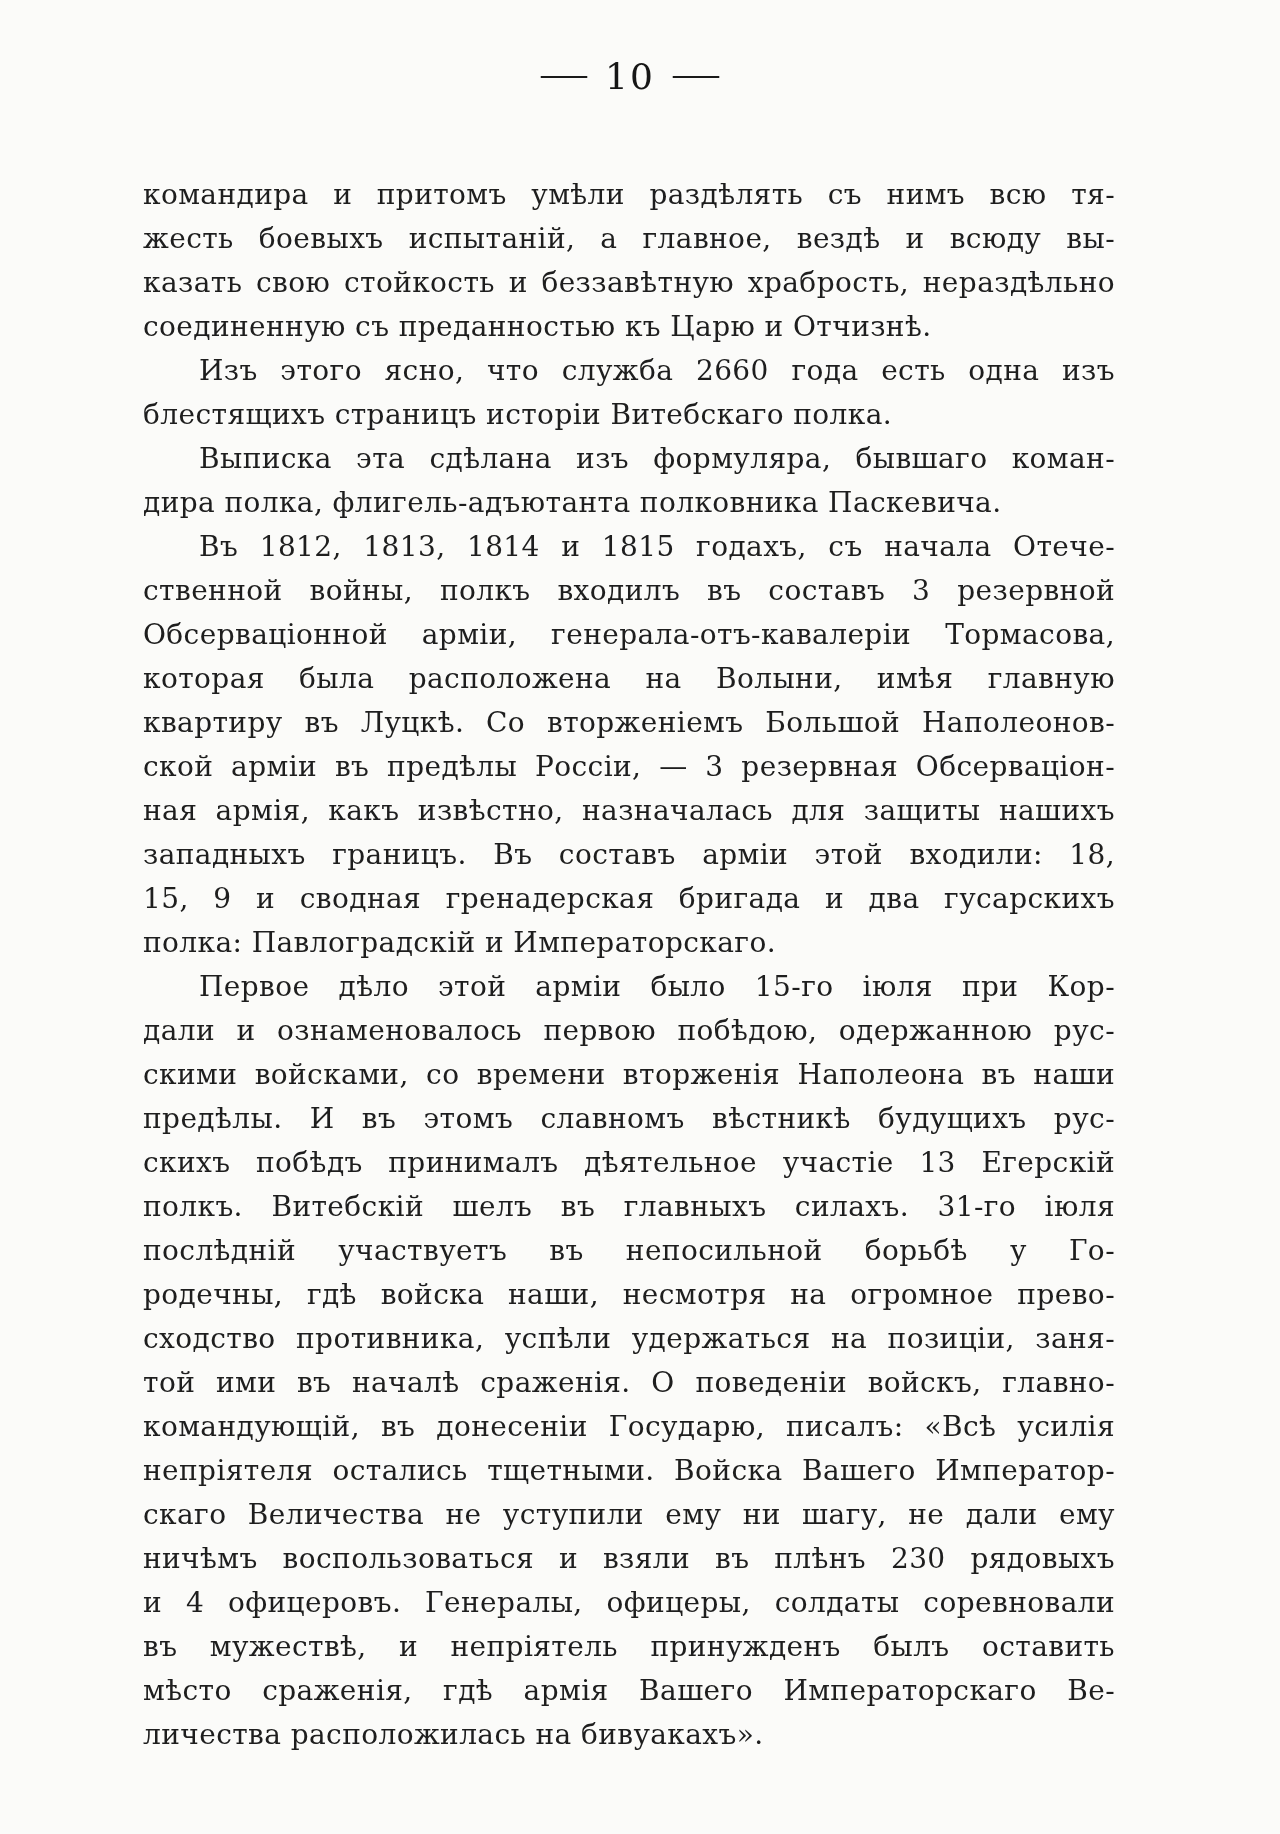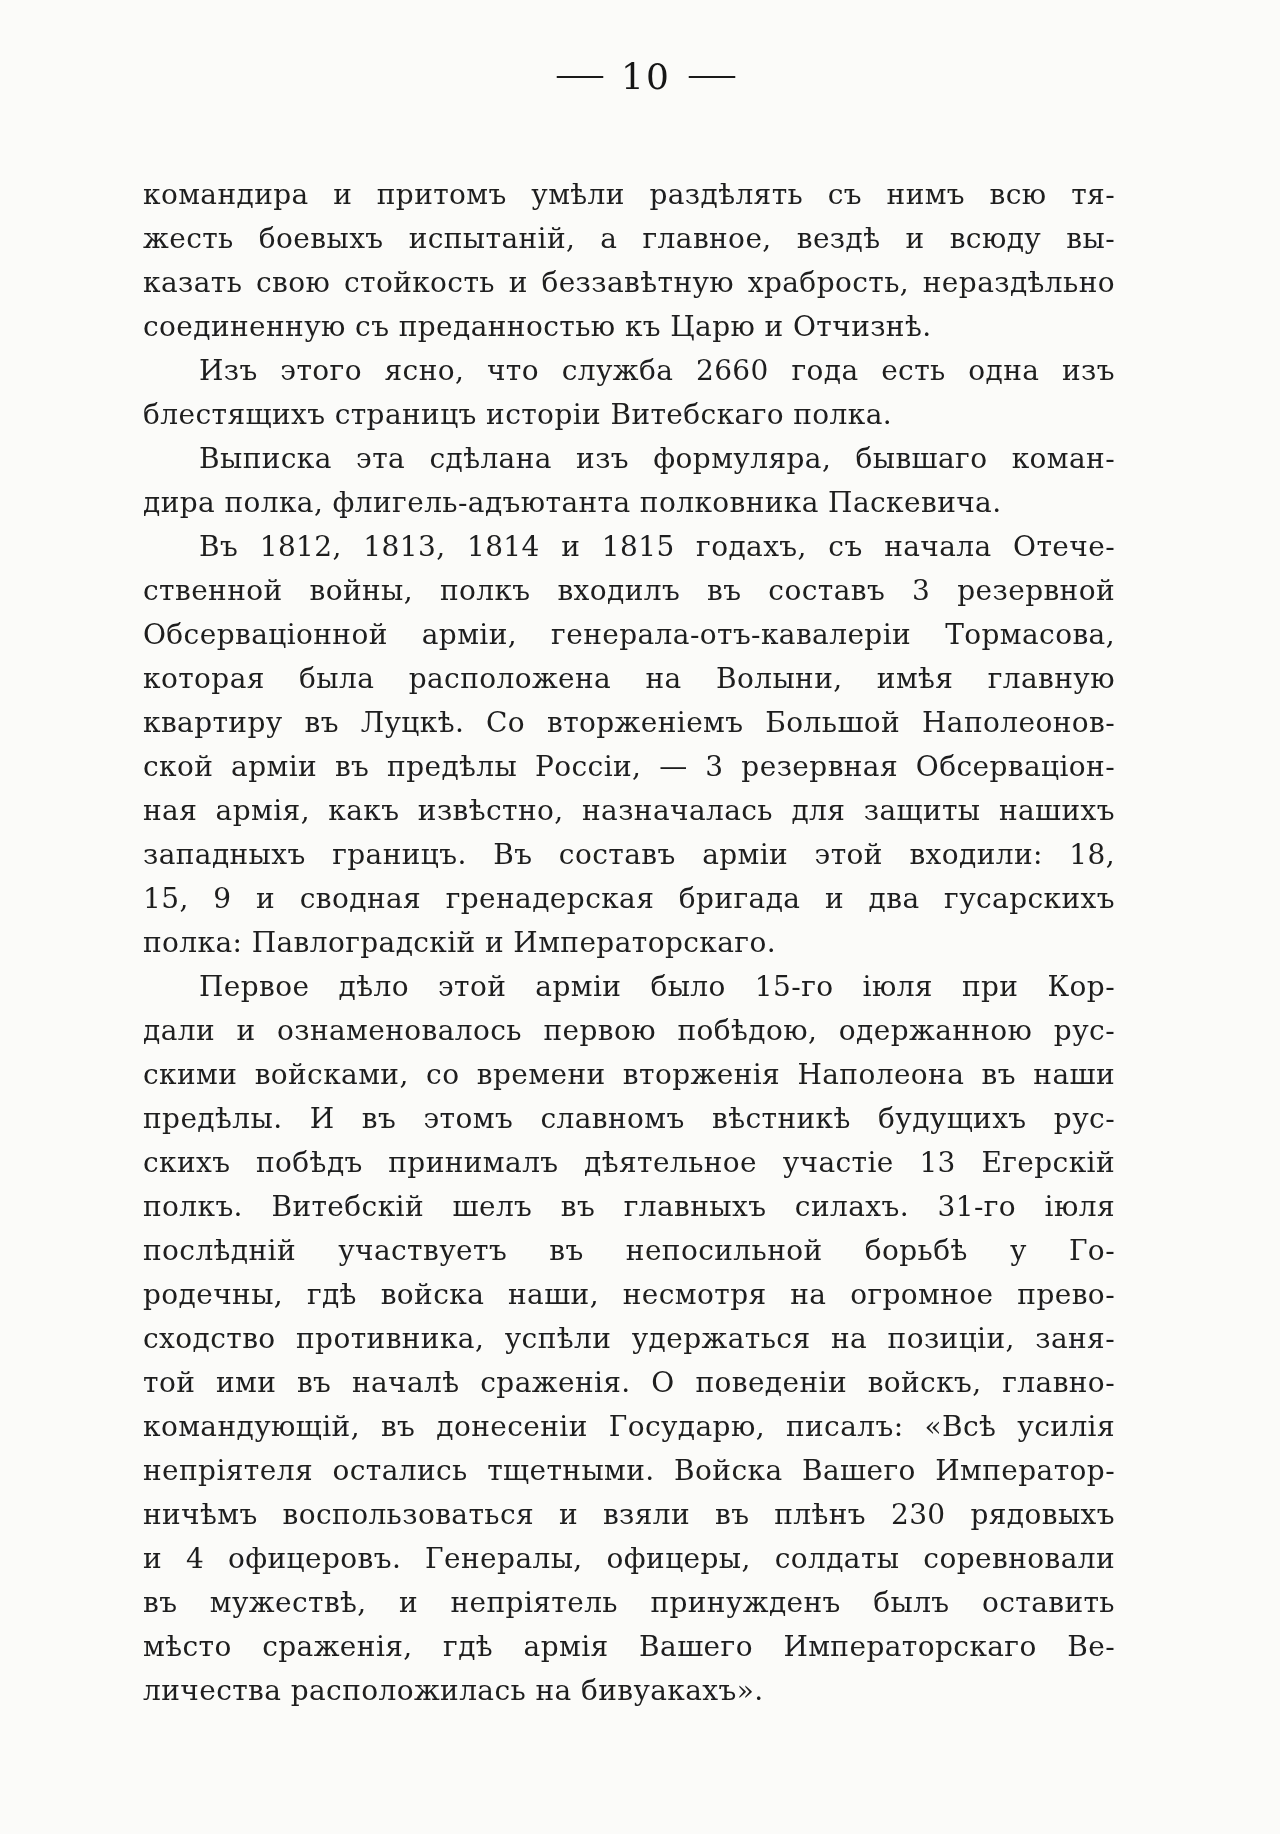--- a/index.html
+++ b/index.html
@@ -17,21 +17,20 @@
     overflow: hidden;
   }
   .header {
     position: absolute;
     top: 56px;
     left: 0;
     width: 1260px;
     text-align: center;
     font-size: 36px;
     color: #161616;
-    padding-left: 16px;
   }
   .header .dash {
     display: inline-block;
     transform: scaleX(1.7) translateY(-4px);
     margin: 0 26px;
     font-size: 30px;
     color: #1a1a1a;
   }
   .header .num {
     display: inline-block;
@@ -92,19 +91,20 @@
       <div class="line">скими войсками, со времени вторженія Наполеона въ наши</div>
       <div class="line">предѣлы. И въ этомъ славномъ вѣстникѣ будущихъ рус-</div>
       <div class="line">скихъ побѣдъ принималъ дѣятельное участіе 13 Егерскій</div>
       <div class="line">полкъ. Витебскій шелъ въ главныхъ силахъ. 31-го іюля</div>
       <div class="line">послѣдній участвуетъ въ непосильной борьбѣ у Го-</div>
       <div class="line">родечны, гдѣ войска наши, несмотря на огромное прево-</div>
       <div class="line">сходство противника, успѣли удержаться на позиціи, заня-</div>
       <div class="line">той ими въ началѣ сраженія. О поведеніи войскъ, главно-</div>
       <div class="line">командующій, въ донесеніи Государю, писалъ: «Всѣ усилія</div>
       <div class="line">непріятеля остались тщетными. Войска Вашего Император-</div>
+      <div class="line">скаго Величества не уступили ему ни шагу, не дали ему</div>
       <div class="line">ничѣмъ воспользоваться и взяли въ плѣнъ 230 рядовыхъ</div>
       <div class="line">и 4 офицеровъ. Генералы, офицеры, солдаты соревновали</div>
       <div class="line">въ мужествѣ, и непріятель принужденъ былъ оставить</div>
       <div class="line">мѣсто сраженія, гдѣ армія Вашего Императорскаго Ве-</div>
       <div class="line end">личества расположилась на бивуакахъ».</div>
     </div>
 </div>
 
 </body></html>

